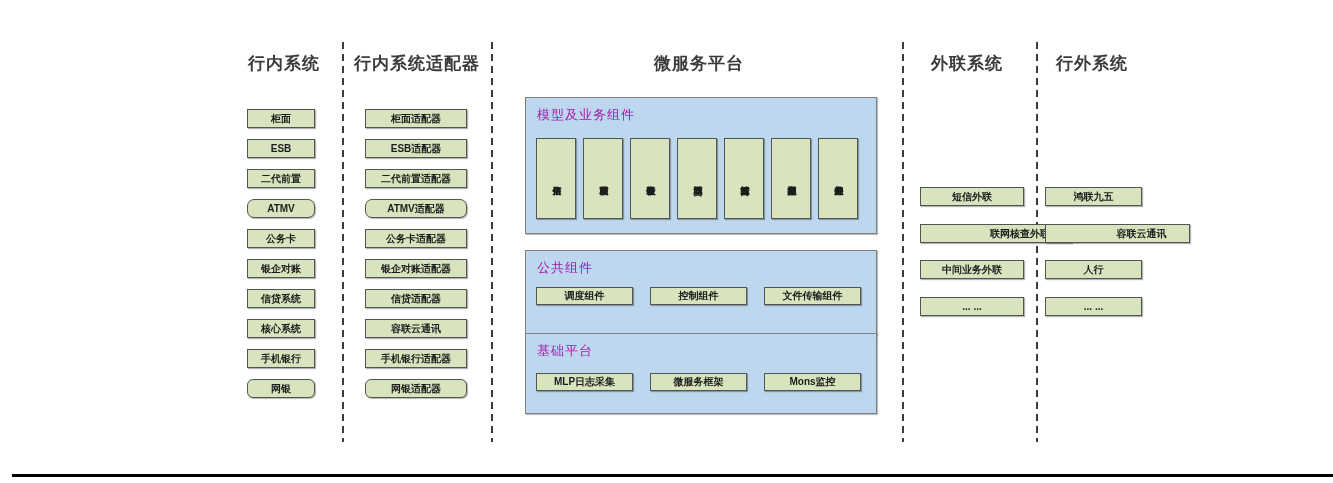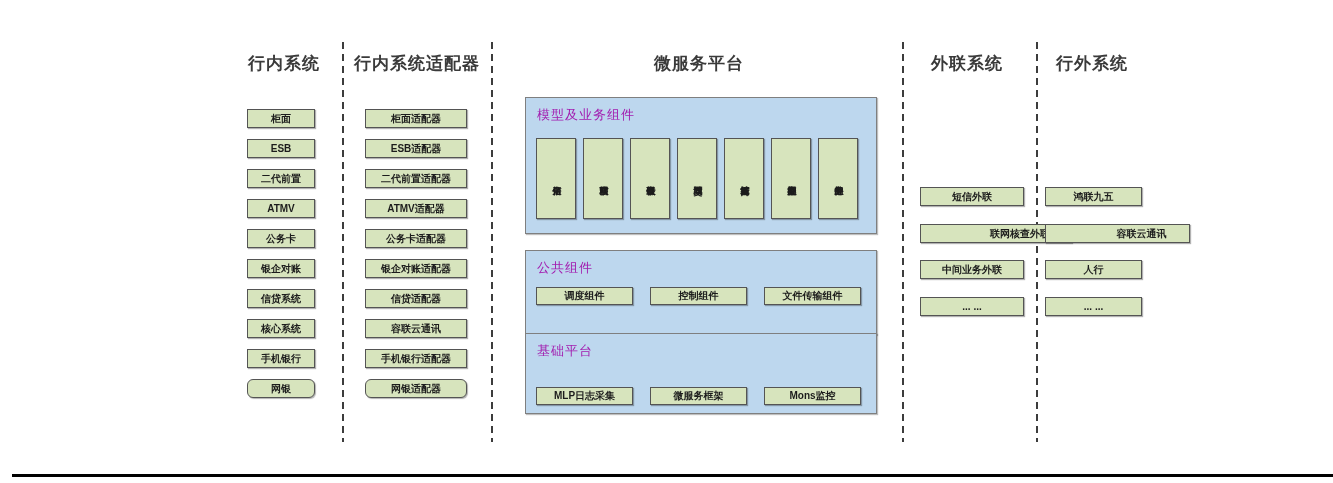--- a/index.html
+++ b/index.html
@@ -23,21 +23,21 @@
     position:absolute; height:17px;
     background:#d7e4bd; border:1px solid #545454;
     box-shadow:1px 1px 1px rgba(0,0,0,0.30);
     display:flex; align-items:center; justify-content:center;
     font-size:10px; font-weight:bold; color:#1c1c1c;
   }
   .c1 { left:235px; width:66px; }
   .c2 { left:353px; width:100px; }
   .c4 { left:908px; width:102px; }
   .c5 { left:1033px; width:95px; }
-  .r0 { top:109px; } .r1 { top:139px; } .r2 { top:169px; } .r3 { top:199px; }
+  .r0 { top:109px; } .r1 { top:139px; } .r2 { top:169px; } .r3 { top:199px;border-radius:7px; }
   .r4 { top:229px; } .r5 { top:259px; } .r6 { top:289px;text-align:center; } .r7 { top:319px; }
   .r8 { top:349px; } .r9 { top:379px;border-radius:6px; }
   .e0 { top:187px; } .e1 { top:224px;padding-left:48px; } .e2 { top:260px; } .e3 { top:297px; }
 
   .panel {
     position:absolute; left:513px; width:352px;
     background:#bdd7ee; border:1px solid #7f7f7f;
     box-shadow:1px 1px 1px rgba(0,0,0,0.25);
     box-sizing:border-box;
   }
@@ -57,21 +57,21 @@
     width:38px; height:79px;
     background:#d7e4bd; border:1px solid #545454;
     box-shadow:1px 1px 1px rgba(0,0,0,0.30);
     display:flex; align-items:center; justify-content:center;
     writing-mode:vertical-rl; text-orientation:upright;
     font-size:9px; font-weight:bold; color:#1c1c1c; line-height:1.1;
   }
 
   .hrow { position:absolute; left:10px; display:flex; gap:17px; }
   .hrow-common { top:36px; }
-  .hrow-base   { top:53px; }
+  .hrow-base   { top:39px; }
   .hbox {
     width:95px; height:16px;
     background:#d7e4bd; border:1px solid #545454;
     box-shadow:1px 1px 1px rgba(0,0,0,0.30);
     display:flex; align-items:center; justify-content:center;
     font-size:10px; font-weight:bold; color:#1c1c1c;
   }
 
   .bottom-line {
     position:absolute; left:0; top:474px; width:1333px; height:3px;

